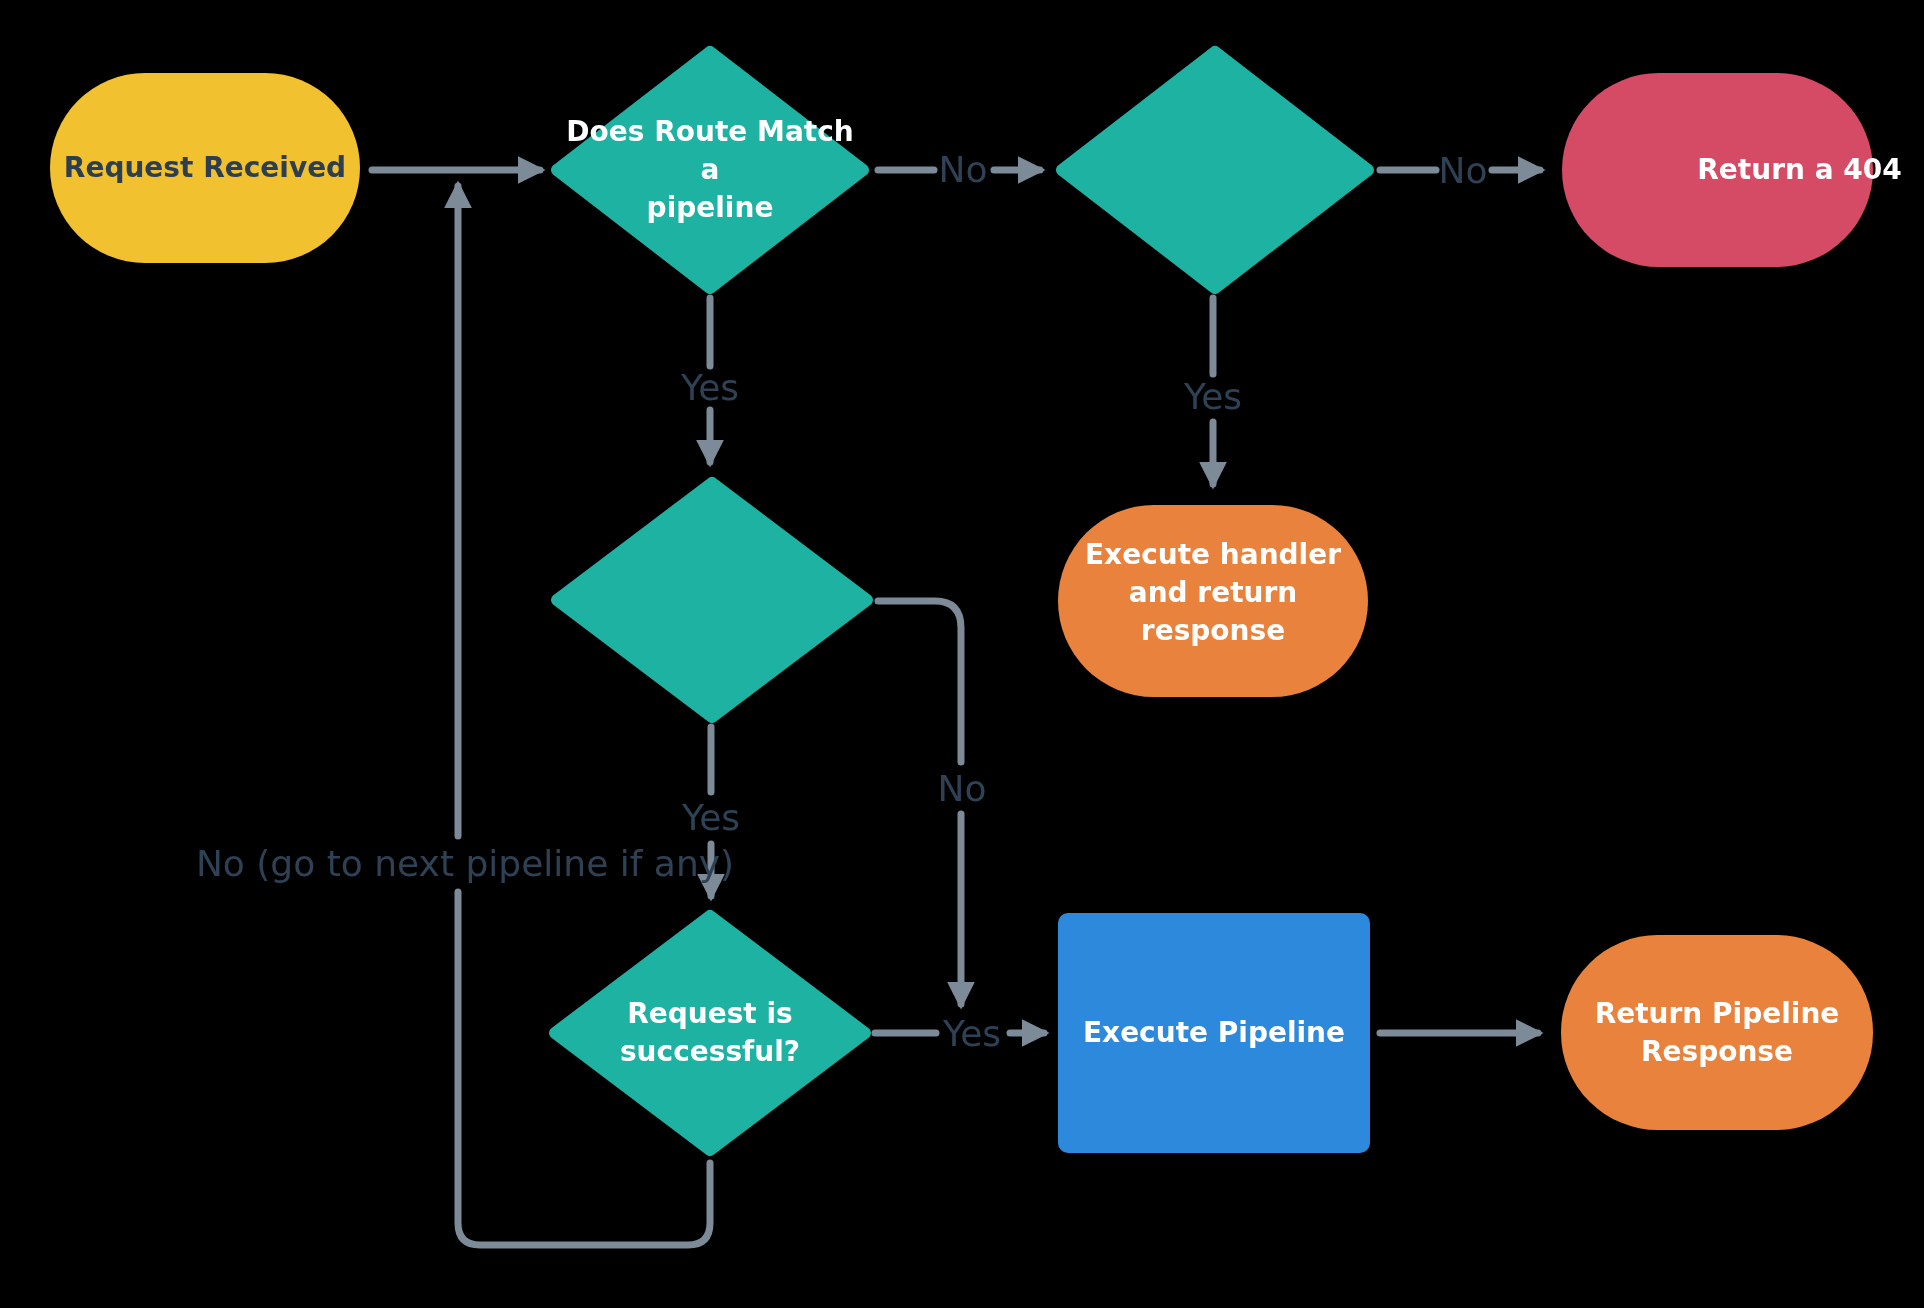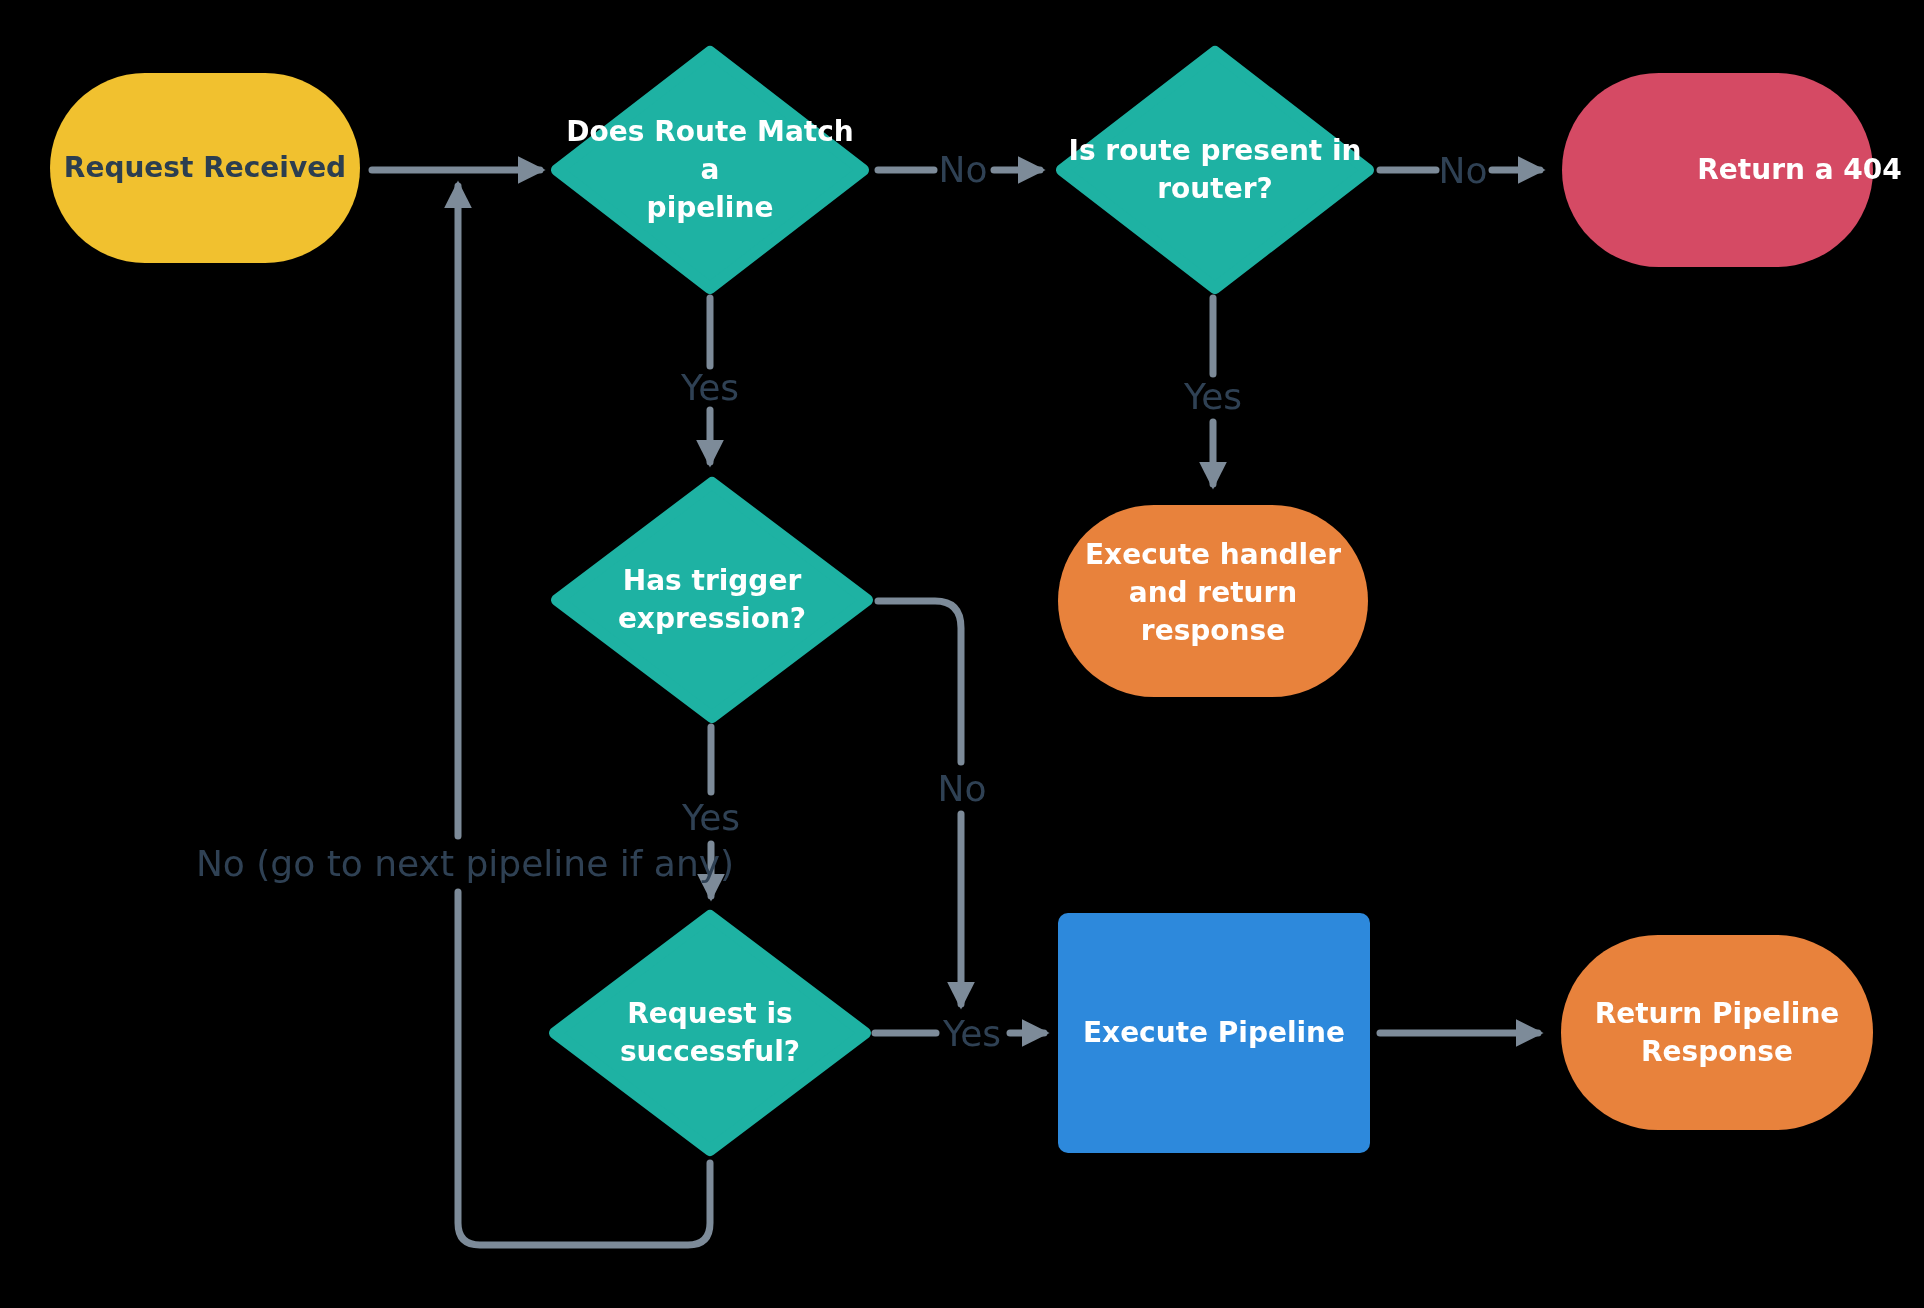--- a/index.html
+++ b/index.html
@@ -107,27 +107,23 @@
     <rect x="1058" y="913" width="312" height="240" rx="10" fill="#2D89DC"></rect>
 
     <rect x="1561" y="935" width="312" height="195" rx="97" fill="#E8823C"></rect>
   </svg>
 
   <div class="node-label dark" style="left:50px; top:73px; width:310px; height:190px;">Request Received</div>
 
   <div class="node-label" style="left:557px; top:52px; width:306px; height:236px;">Does Route Match a
 pipeline</div>
 
-  <div class="node-label" style="left:1062px; top:52px; width:306px; height:236px;">Is route present in
-router?</div>
 
   <div class="node-label" style="left:1644px; top:73px; width:311px; height:194px;">Return a 404</div>
 
-  <div class="node-label" style="left:557px; top:483px; width:310px; height:234px;">Has trigger
-expression?</div>
 
   <div class="node-label" style="left:1058px; top:505px; width:310px; height:176px;">Execute handler
 and return response</div>
 
   <div class="node-label" style="left:555px; top:916px; width:310px; height:234px;">Request is
 successful?</div>
 
   <div class="node-label" style="left:1058px; top:913px; width:312px; height:240px;">Execute Pipeline</div>
 
   <div class="node-label" style="left:1561px; top:935px; width:312px; height:195px;">Return Pipeline

